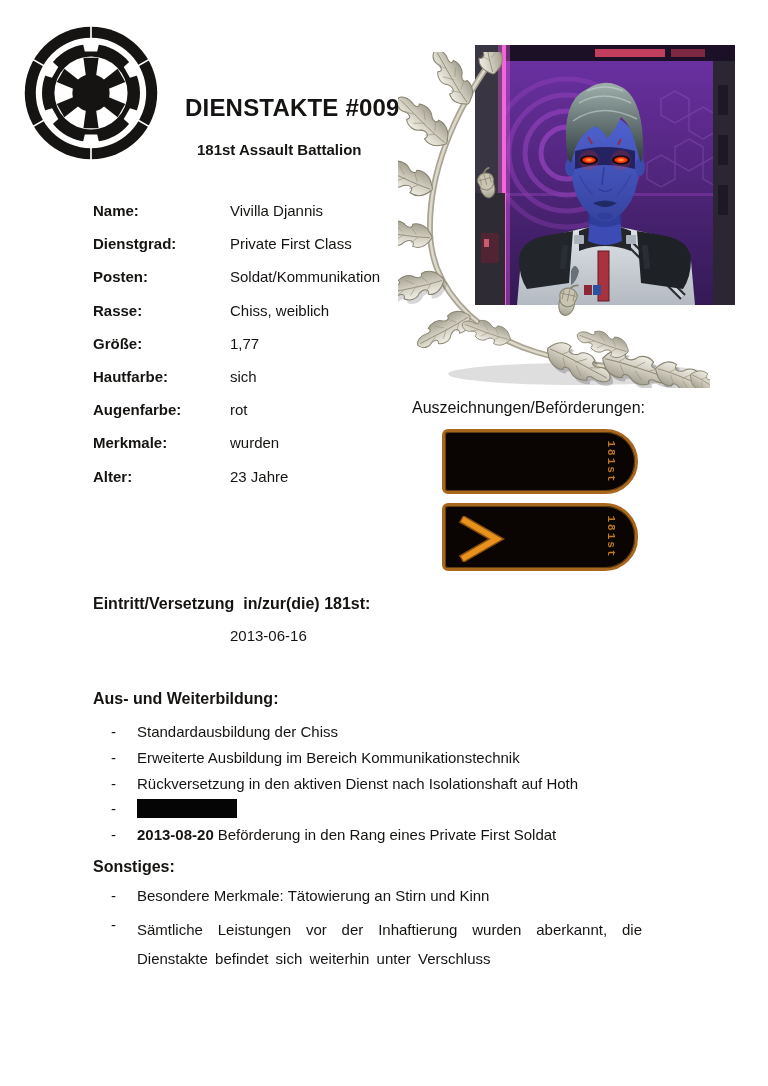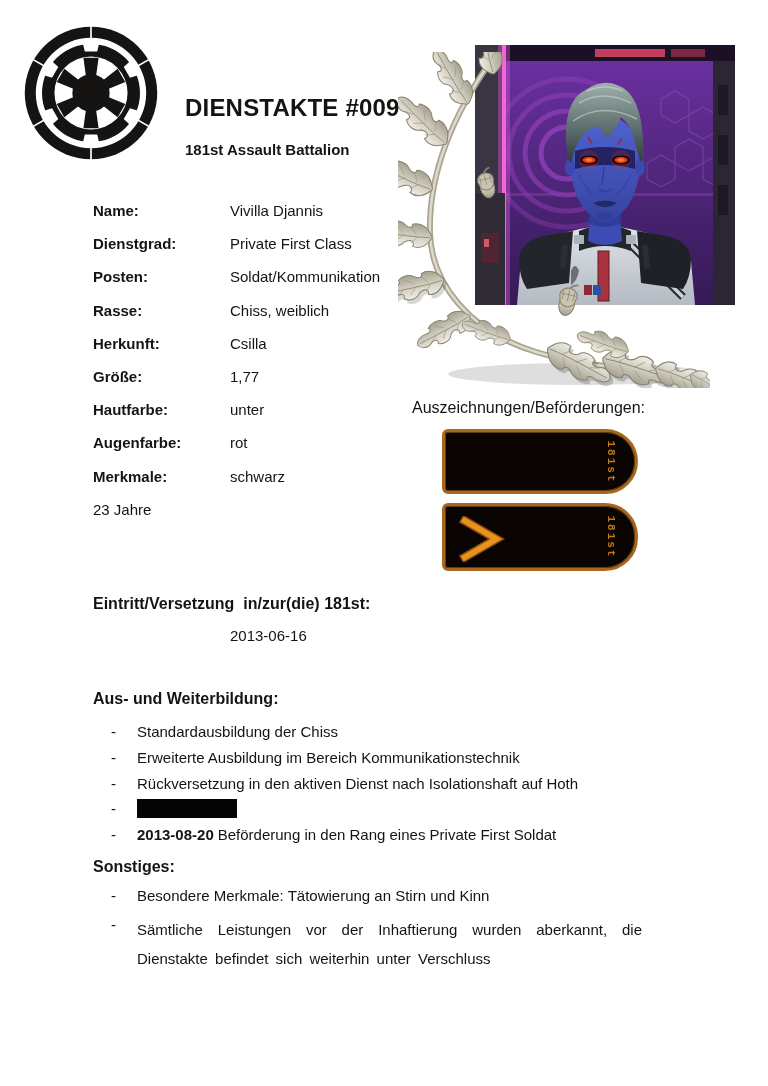--- a/index.html
+++ b/index.html
@@ -4,21 +4,21 @@
 <title>Dienstakte #009</title>
 <style>
   html,body{margin:0;padding:0;background:#ffffff;}
   .page{
     position:relative;width:768px;height:1086px;margin:0 auto;background:#ffffff;
     font-family:"Liberation Sans","DejaVu Sans",sans-serif;color:#161412;overflow:hidden;padding-left:32px;
   }
   
   .logo{position:absolute;left:22px;top:24px;width:138px;height:138px;}
   .title{position:absolute;left:185px;top:96px;font-size:24px;font-weight:bold;letter-spacing:.2px;line-height:1;}
-  .subtitle{position:absolute;left:185px;top:142px;font-size:15px;font-weight:bold;line-height:1;}
+  .subtitle{position:absolute;left:197px;top:142px;font-size:15px;font-weight:bold;line-height:1;}
   
   .portrait{position:absolute;left:475px;top:45px;width:260px;height:260px;z-index:1;}
   .wreath{position:absolute;left:398px;top:52px;width:312px;height:336px;z-index:2;pointer-events:none;}
   
   .fields{position:absolute;left:93px;top:202px;width:330px;}
   .frow{display:flex;height:33.2px;font-size:15px;line-height:18px;}
   .flabel{width:137px;font-weight:bold;}
   .fvalue{flex:1;}
   
   .awards-heading{position:absolute;left:412px;top:398px;font-size:16px;font-weight:normal;line-height:1.2;z-index:3;}
@@ -255,40 +255,37 @@
     </div>
     <div class="frow">
       <span class="flabel">Posten:</span>
       <span class="fvalue">Soldat/Kommunikation</span>
     </div>
     <div class="frow">
       <span class="flabel">Rasse:</span>
       <span class="fvalue">Chiss, weiblich</span>
     </div>
     <div class="frow">
-      <span class="flabel">Herkunft:</span>
-      <span class="fvalue">Csilla</span>
-    </div>
-    <div class="frow">
       <span class="flabel">Größe:</span>
       <span class="fvalue">1,77</span>
     </div>
     <div class="frow">
       <span class="flabel">Hautfarbe:</span>
-      <span class="fvalue">unter</span>
+      <span class="fvalue">sich</span>
     </div>
     <div class="frow">
       <span class="flabel">Augenfarbe:</span>
       <span class="fvalue">rot</span>
     </div>
     <div class="frow">
       <span class="flabel">Merkmale:</span>
-      <span class="fvalue">schwarz</span>
-    </div>
-    <div class="frow">
+      <span class="fvalue">wurden</span>
+    </div>
+    <div class="frow">
+      <span class="flabel">Alter:</span>
       <span class="fvalue">23 Jahre</span>
     </div>
   </div>
 
   <div class="awards-heading">Auszeichnungen/Beförderungen:</div>
 
   <div class="epaulette ep1">
     <div class="ep-unit-box">
       <span class="ep-unit">181st</span>
     </div>

